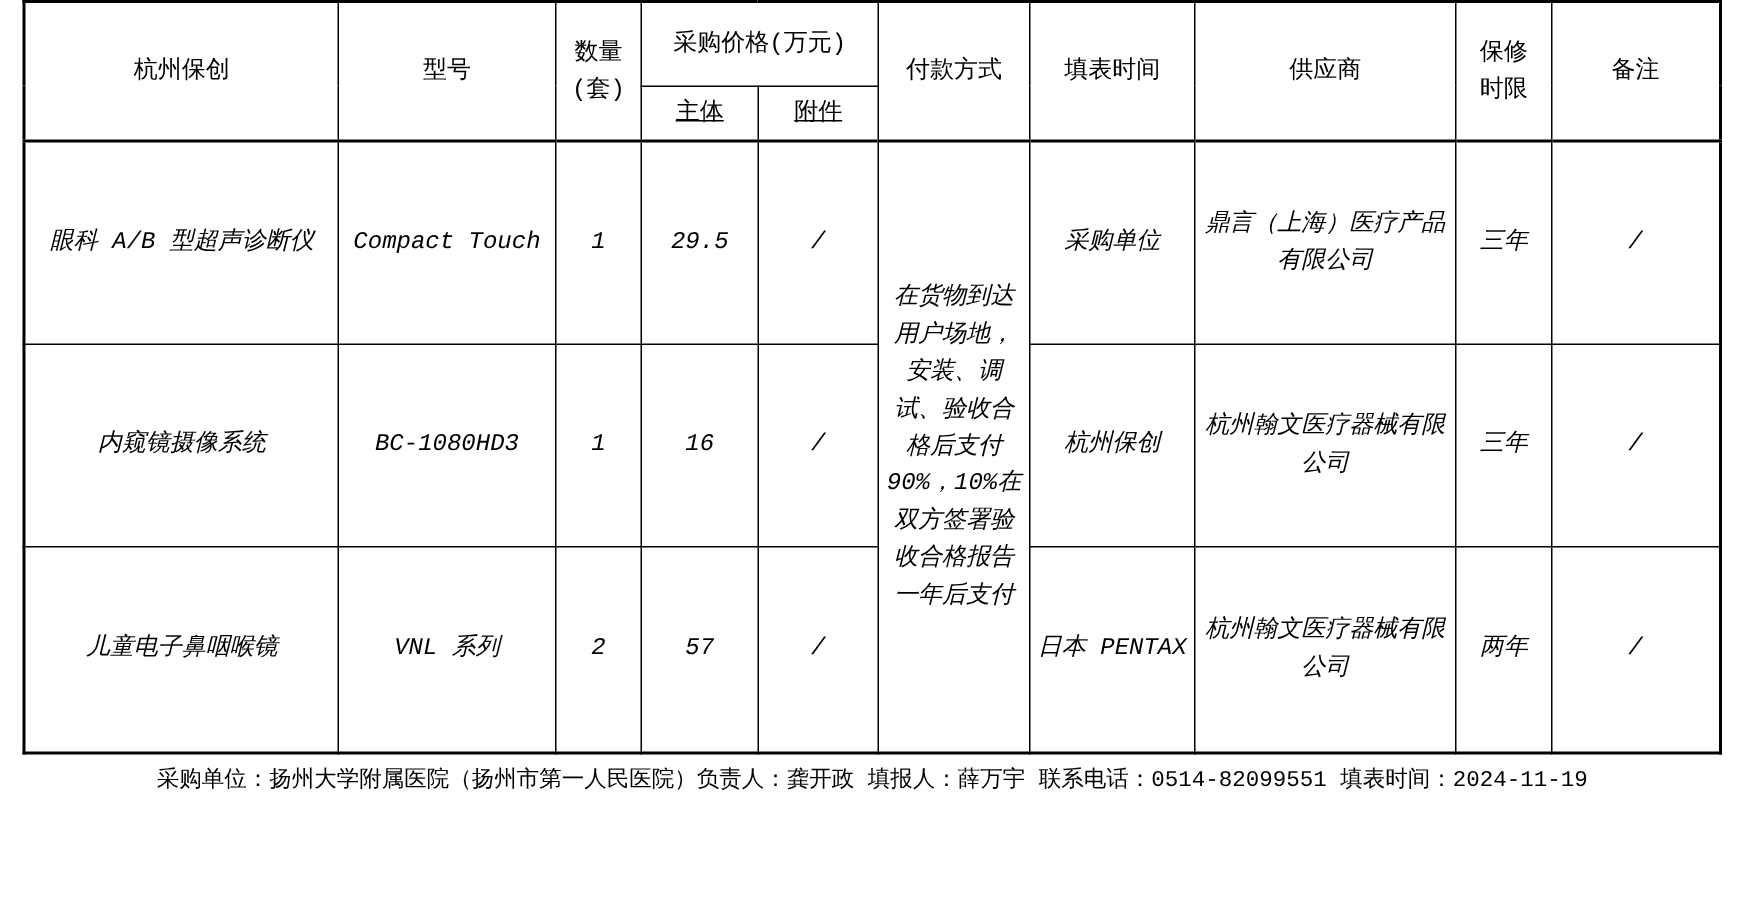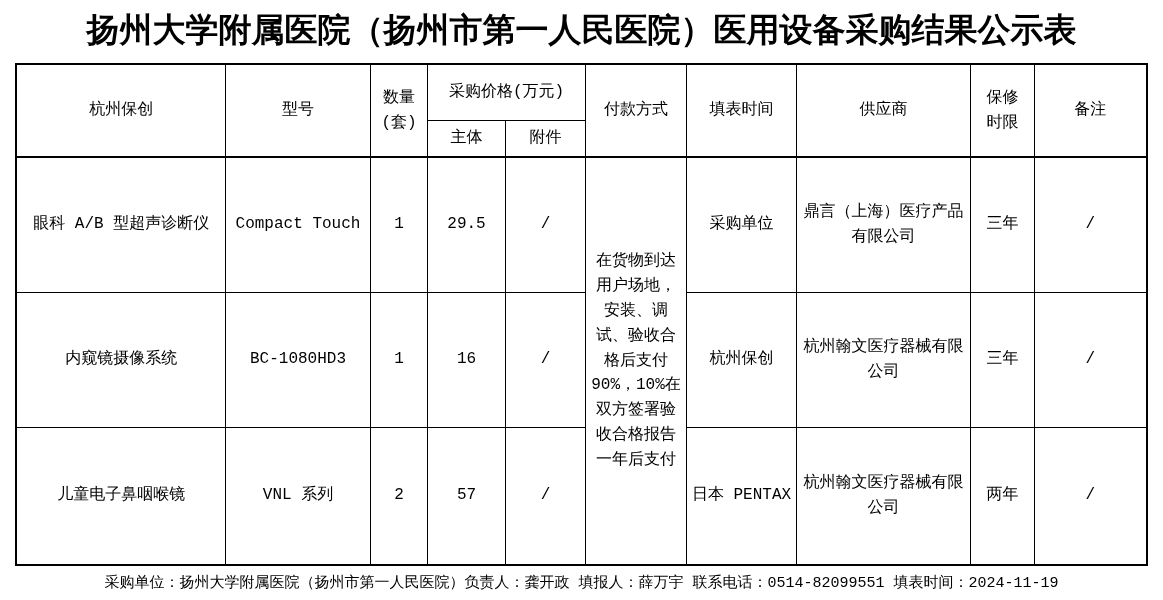--- a/index.html
+++ b/index.html
@@ -38,44 +38,43 @@
     border: 1px solid #000;
     text-align: center;
     vertical-align: middle;
     font-weight: normal;
     font-size: 16px;
     line-height: 1.55;
     padding: 2px 4px;
     overflow: hidden;
   }
   .proc-table thead tr.head-top th { height: 56px; }
-  .proc-table thead tr.head-sub th { height: 37px; }
+  .proc-table thead tr.head-sub th { height: 37px; text-decoration: underline; }
   .proc-table thead tr.head-sub th,
   .proc-table thead th[rowspan] { border-bottom: 2px solid #000; }
-  .proc-table tbody tr { height: 135px; }
+  .proc-table tbody tr { height: 135px; font-style: italic; }
   .proc-table tbody tr:last-child { height: 138px; }
   .prewrap { white-space: pre-line; }
   .payment-cell {
     padding: 2px 6px;
     font-size: 16px;
     line-height: 1.65;
   }
   .footer-note {
     font-size: 15px;
     text-align: center;
     margin-top: 7px;
     white-space: nowrap;
   }
 </style>
 </head>
 <body>
 
 <div class="page">
 
-  <div class="page-title">扬州大学附属医院（扬州市第一人民医院）医用设备采购结果公示表</div>
 
   <table class="proc-table">
     <colgroup>
       <col style="width:209px">
       <col style="width:145px">
       <col style="width:57px">
       <col style="width:78px">
       <col style="width:80px">
       <col style="width:101px">
       <col style="width:110px">

